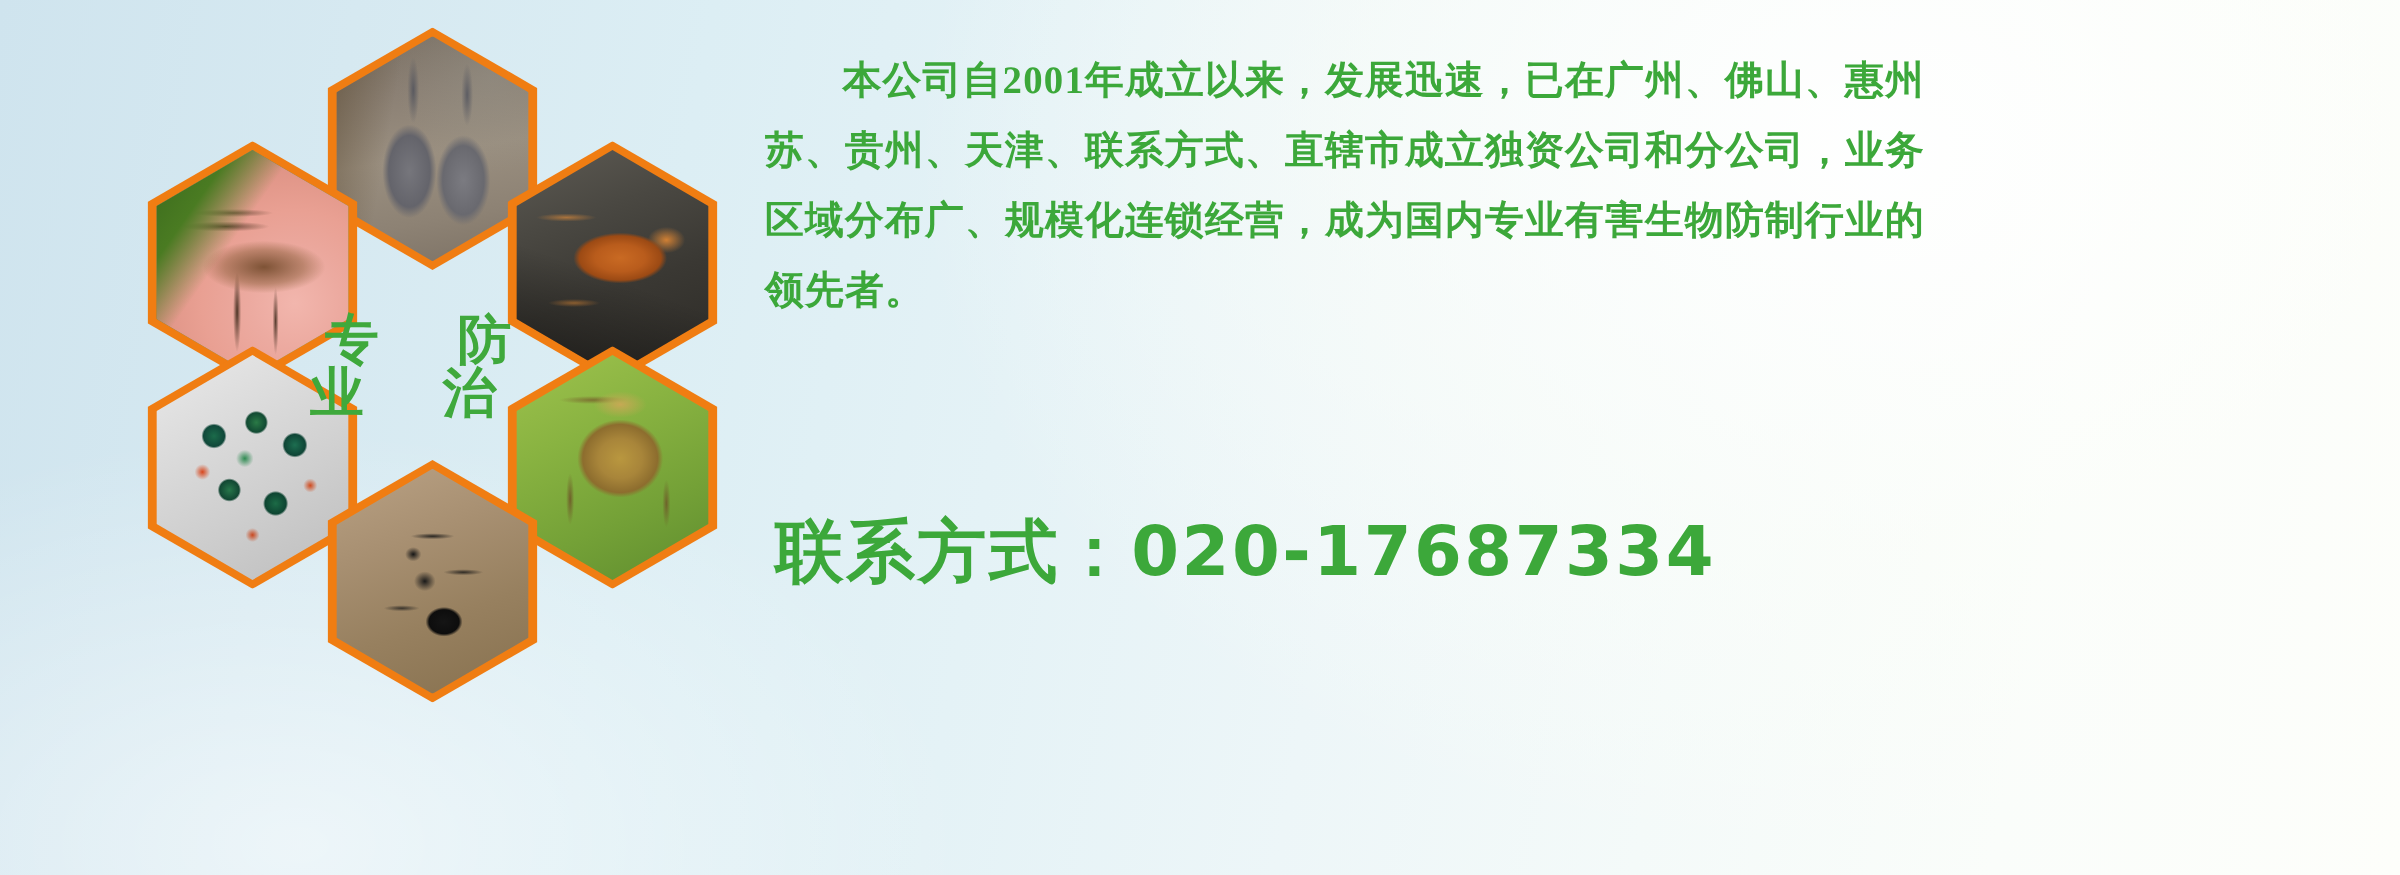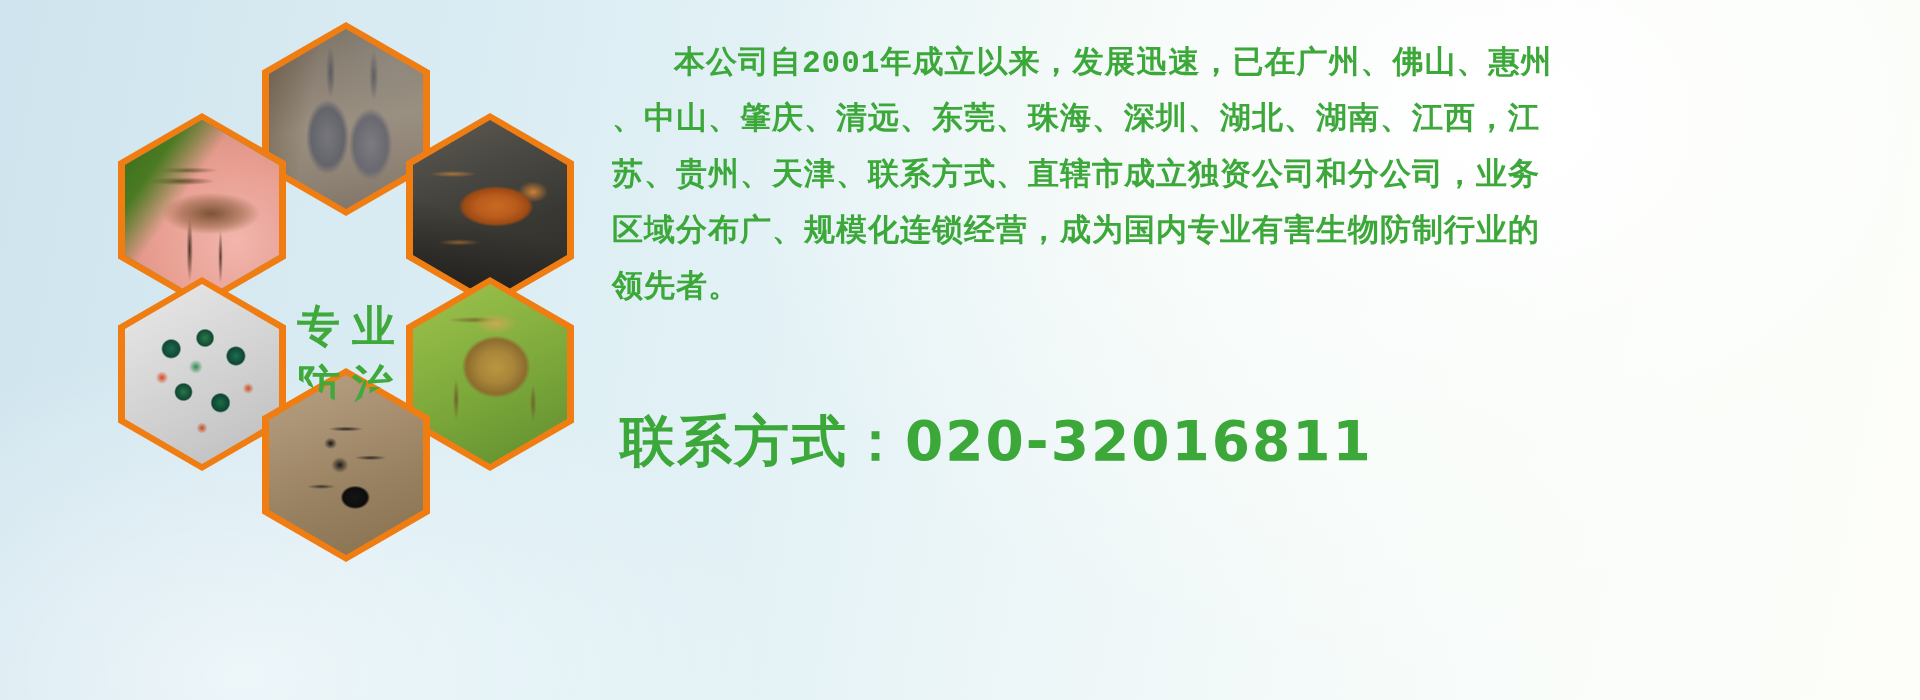--- a/index.html
+++ b/index.html
@@ -46,21 +46,21 @@
     overflow:hidden;
   }
   .hex .art{position:absolute;inset:0;}
 
   
   #hex-center{ width:196px;height:226px; }
   #hex-center .shape{background:transparent;}
   #hex-center .inner{inset:0;background:transparent;}
   .centerlabel{
     position:absolute;inset:0;
-    display:flex;flex-direction:column;align-items:center;justify-content:flex-end;
+    display:flex;flex-direction:row;align-items:center;justify-content:center;
     gap:16px;
   }
   .centerlabel span{
     color:#3FA93C;
     font-size:43px;
     font-weight:bold;
     letter-spacing:12px;
     text-indent:12px;
     line-height:1;
     font-family:"DejaVu Sans","Liberation Sans",sans-serif;
@@ -155,21 +155,21 @@
   #copy{
     position:absolute;left:612px;top:36px;width:1300px;
   }
   .para-line{
     color:#3CA83A;
     font-size:31px;
     line-height:56px;
     font-weight:600;
     letter-spacing:1px;
     white-space:nowrap;
-    font-family:Liberation Mono, monospace;
+    font-family:Liberation Serif, serif;
   }
   .para-line.indent{ padding-left:62px; }
 
   #contact{
     position:absolute;left:620px;top:402px;width:1300px;
   }
   .contact-line{
     color:#3CA83A;
     font-size:55px;
     line-height:78px;
@@ -238,23 +238,22 @@
           <span>专业</span>
           <span>防治</span>
         </div>
       </div>
     </div>
 
   </div>
 
   <div id="copy">
     <div class="para-line indent">本公司自2001年成立以来，发展迅速，已在广州、佛山、惠州</div>
-    <div class="para-line">、中山、肇庆、清远、东莞、珠海、深圳、湖北、湖南、江西，江</div>
     <div class="para-line">苏、贵州、天津、联系方式、直辖市成立独资公司和分公司，业务</div>
     <div class="para-line">区域分布广、规模化连锁经营，成为国内专业有害生物防制行业的</div>
     <div class="para-line">领先者。</div>
   </div>
 
   <div id="contact">
-    <div class="contact-line">联系方式：020-32016811</div>
+    <div class="contact-line">联系方式：020-17687334</div>
   </div>
 
 </div>
 
 </body></html>

